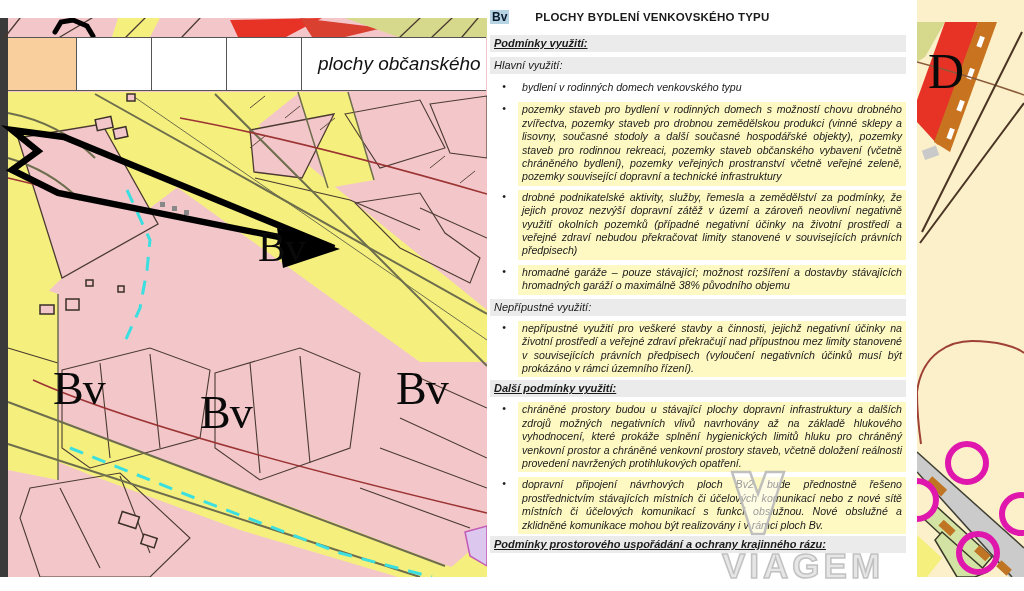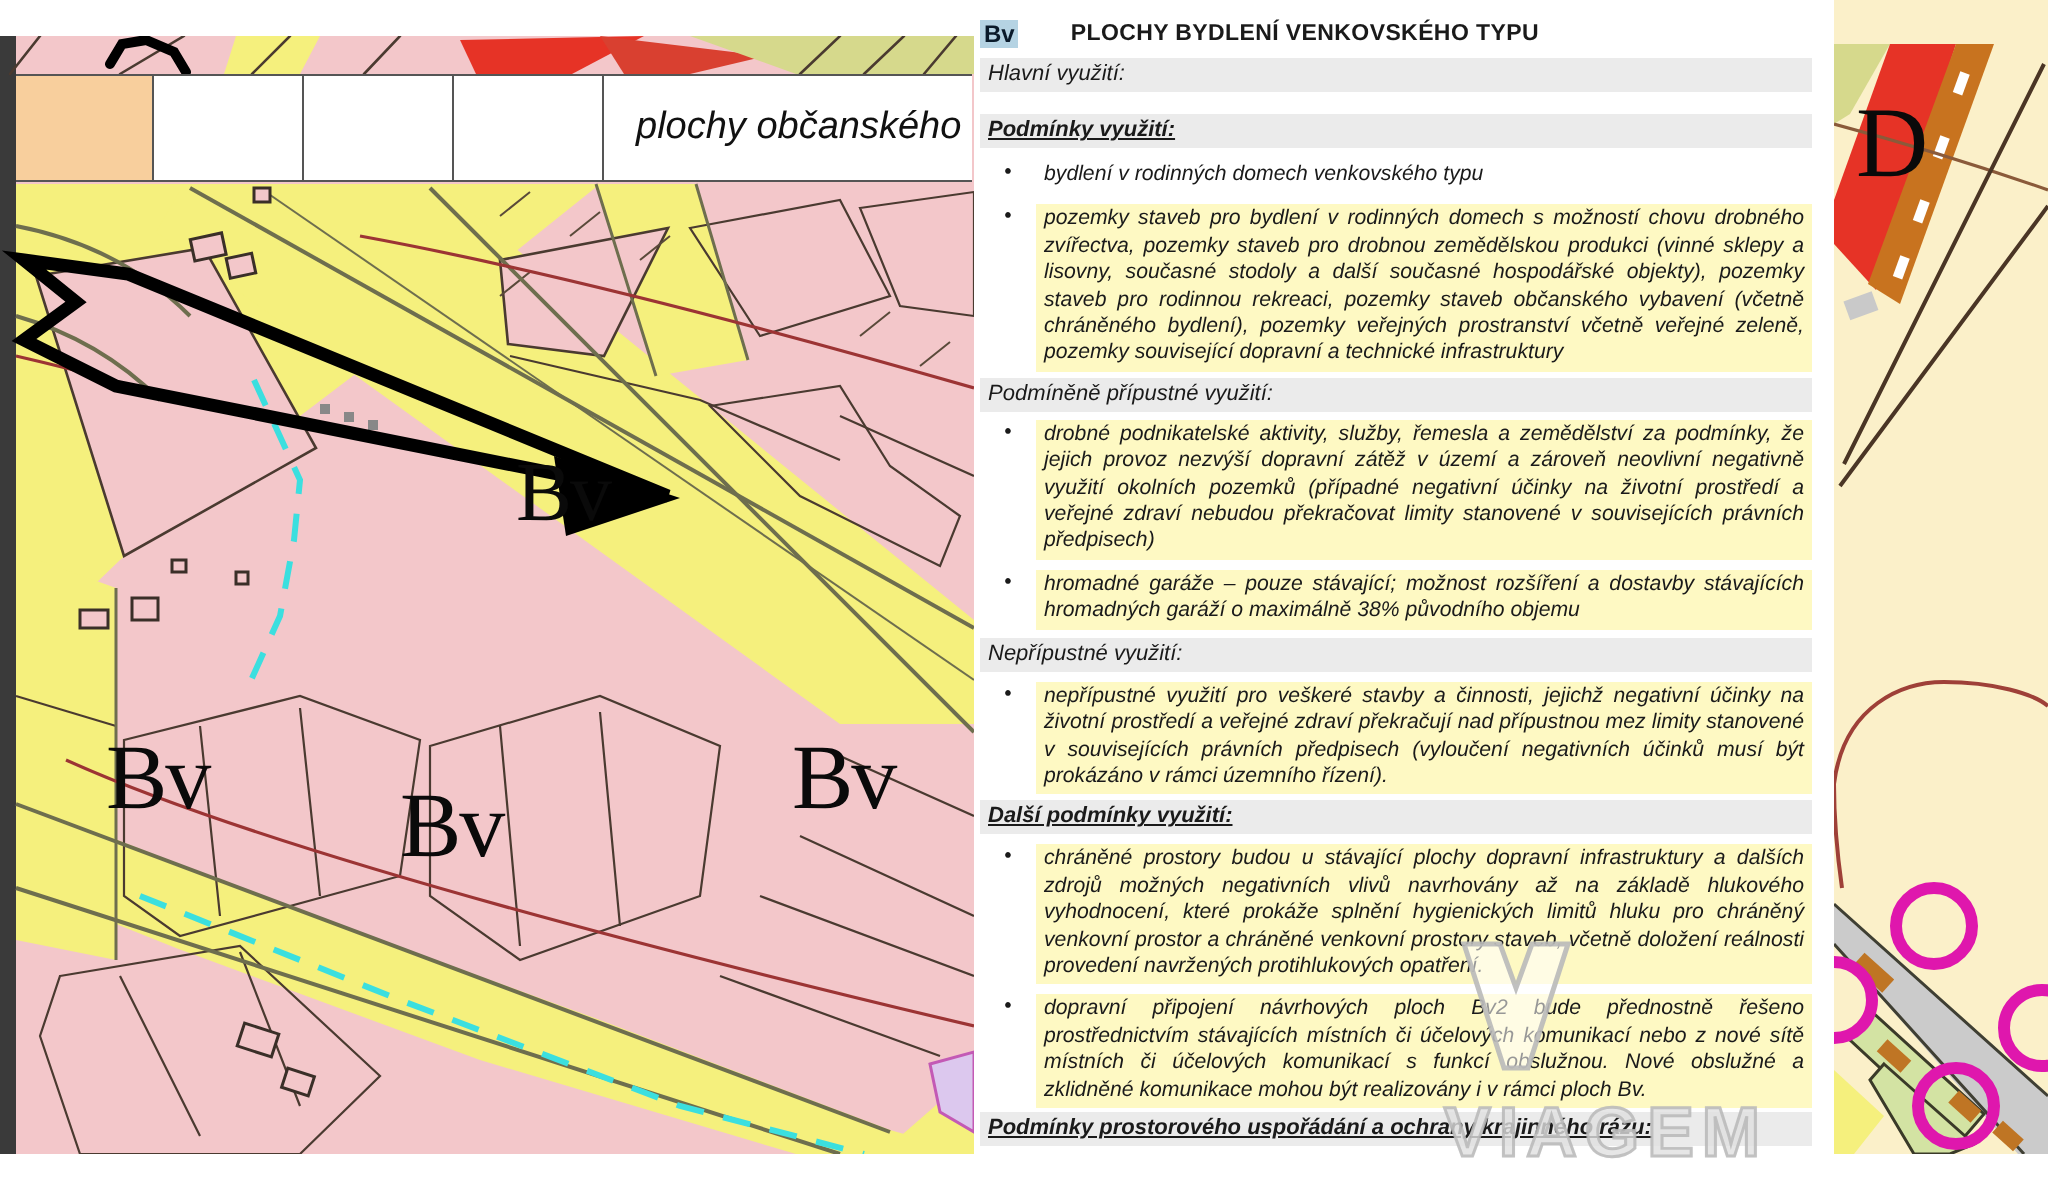--- a/index.html
+++ b/index.html
@@ -201,35 +201,34 @@
   </svg>
 </div>
 <div class="d-label">D</div>
 
 <div class="doc">
   <div class="doc-title-row">
     <span class="code">Bv</span>
     <span class="dtitle">PLOCHY BYDLENÍ VENKOVSKÉHO TYPU</span>
   </div>
 
+  <div class="bar u" style="margin-top:11px">Podmínky využití:</div>
   <div class="bar" style="margin-top:5px">Hlavní využití:</div>
-  <div class="bar u" style="margin-top:11px">Podmínky využití:</div>
 
   <div class="para" style="margin-top:6px">
     <span class="bullet">•</span>
     <span class="ptext">bydlení v rodinných domech venkovského typu</span>
   </div>
 
 
   <div class="para gray" style="margin-top:6px">
     <span class="bullet">•</span>
     <span class="ptext">pozemky staveb pro bydlení v rodinných domech s možností chovu drobného zvířectva, pozemky staveb pro drobnou zemědělskou produkci (vinné sklepy a lisovny, současné stodoly a další současné hospodářské objekty), pozemky staveb pro rodinnou rekreaci, pozemky staveb občanského vybavení (včetně chráněného bydlení), pozemky veřejných prostranství včetně veřejné zeleně, pozemky související dopravní a technické infrastruktury</span>
   </div>
 
-  <div class="bar" style="margin-top:3px">Podmíněně přípustné využití:</div>
 
   <div class="para gray" style="margin-top:4px">
     <span class="bullet">•</span>
     <span class="ptext">drobné podnikatelské aktivity, služby, řemesla a zemědělství za podmínky, že jejich provoz nezvýší dopravní zátěž v území a zároveň neovlivní negativně využití okolních pozemků (případné negativní účinky na životní prostředí a veřejné zdraví nebudou překračovat limity stanovené v souvisejících právních předpisech)</span>
   </div>
   <div class="para gray" style="margin-top:5px">
     <span class="bullet">•</span>
     <span class="ptext">hromadné garáže – pouze stávající; možnost rozšíření a dostavby stávajících hromadných garáží o maximálně 38% původního objemu</span>
   </div>
 

